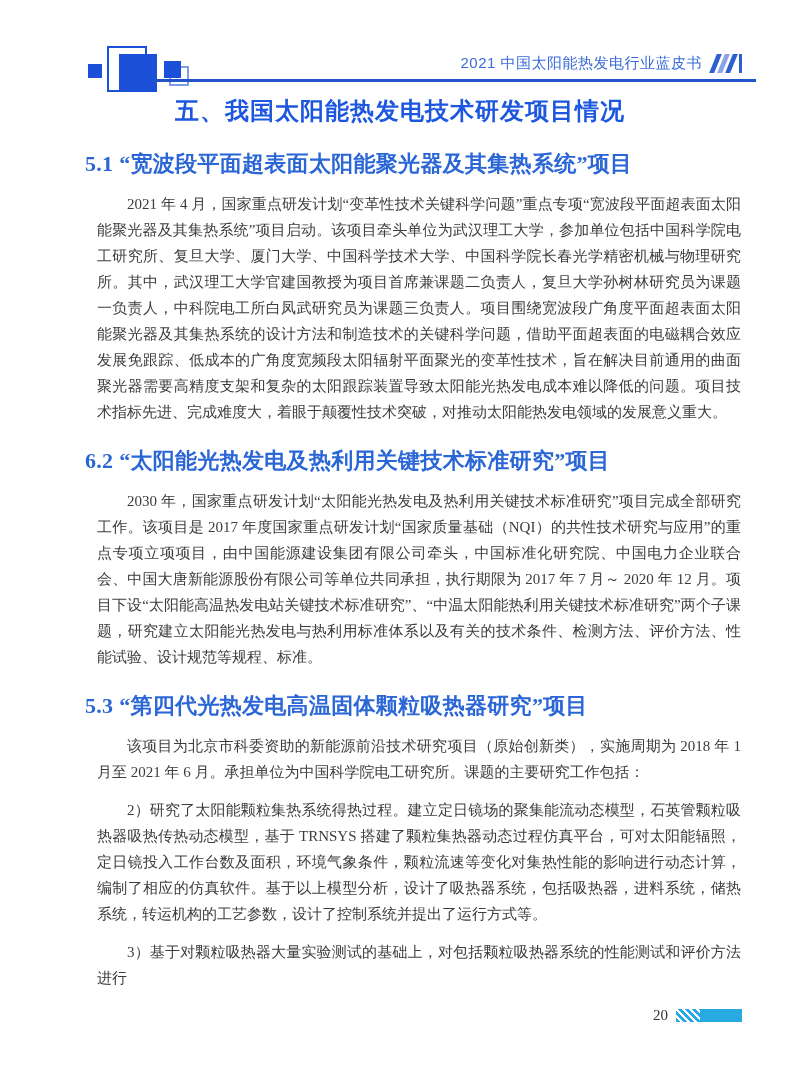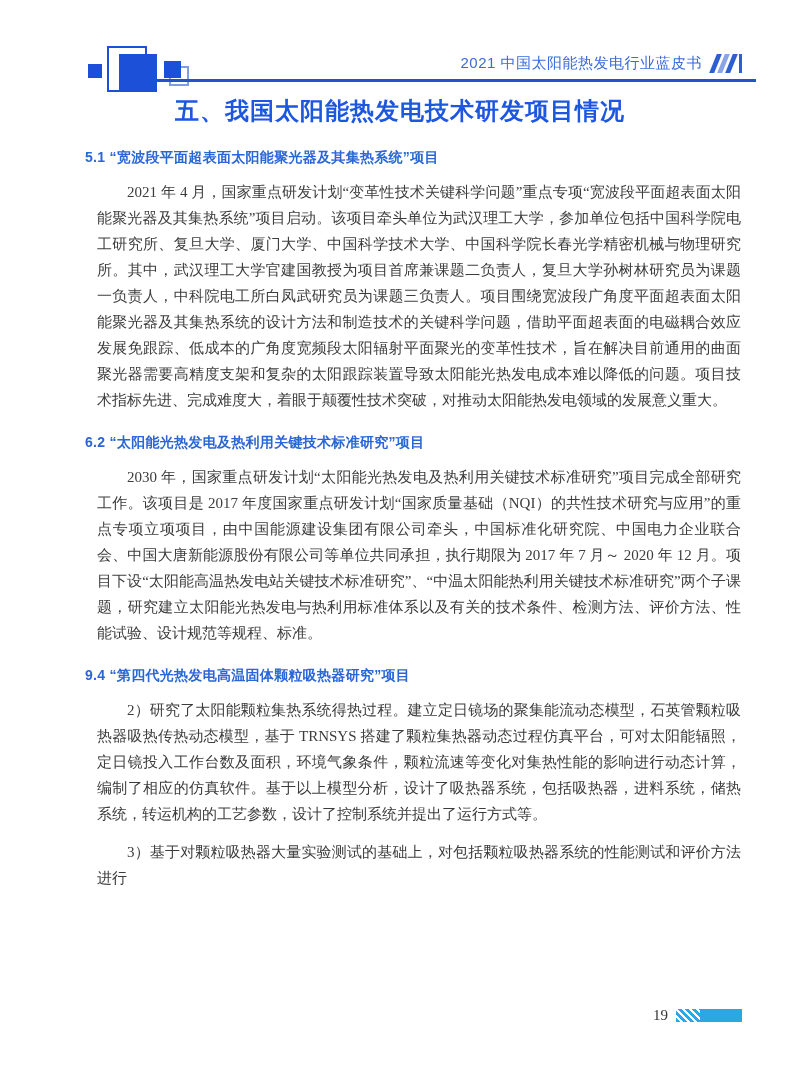--- a/index.html
+++ b/index.html
@@ -26,22 +26,22 @@
 
   .rule{position:absolute;left:152px;top:79px;width:604px;height:3px;background:#2353c9;}
 
   
   h1{position:absolute;top:95px;left:0;width:100%;margin:0;text-align:center;
      font-family:"Liberation Sans","DejaVu Sans",sans-serif;font-weight:bold;
      font-size:24px;color:#1d57e0;letter-spacing:1px;}
 
   
   main{position:absolute;left:85px;top:149px;width:668px;}
-  h2{font-family:Liberation Sans, sans-serif;font-weight:bold;
-     font-size:14px;color:#2a66d6;margin:21px 0 9px;letter-spacing:.3px;}
+  h2{font-family:Liberation Serif, serif;font-weight:bold;
+     font-size:22px;color:#2a66d6;margin:21px 0 9px;letter-spacing:.3px;}
   section:first-child h2{margin-top:0;}
   p{margin:12px;font-size:15px;line-height:26px;color:#3c3c3c;
     text-align:justify;text-indent:2em;}
 
   
   .footer{position:absolute;right:58px;top:1007px;display:flex;align-items:center;gap:8px;}
   .pagenum{font-size:15px;color:#333333;font-family:"Liberation Serif","DejaVu Serif",serif;}
   .pagebar{position:relative;display:inline-block;width:66px;height:13px;background:#29a9e1;}
   .pagebar .stripes{position:absolute;left:0;top:0;width:24px;height:100%;
     background:repeating-linear-gradient(45deg,#29a9e1 0 3px,#ffffff 3px 5px);}
@@ -79,27 +79,28 @@
       <h2>5.1 “宽波段平面超表面太阳能聚光器及其集热系统”项目</h2>
       <p>2021 年 4 月，国家重点研发计划“变革性技术关键科学问题”重点专项“宽波段平面超表面太阳能聚光器及其集热系统”项目启动。该项目牵头单位为武汉理工大学，参加单位包括中国科学院电工研究所、复旦大学、厦门大学、中国科学技术大学、中国科学院长春光学精密机械与物理研究所。其中，武汉理工大学官建国教授为项目首席兼课题二负责人，复旦大学孙树林研究员为课题一负责人，中科院电工所白凤武研究员为课题三负责人。项目围绕宽波段广角度平面超表面太阳能聚光器及其集热系统的设计方法和制造技术的关键科学问题，借助平面超表面的电磁耦合效应发展免跟踪、低成本的广角度宽频段太阳辐射平面聚光的变革性技术，旨在解决目前通用的曲面聚光器需要高精度支架和复杂的太阳跟踪装置导致太阳能光热发电成本难以降低的问题。项目技术指标先进、完成难度大，着眼于颠覆性技术突破，对推动太阳能热发电领域的发展意义重大。</p>
     </section>
 
     <section>
       <h2>6.2 “太阳能光热发电及热利用关键技术标准研究”项目</h2>
       <p>2030 年，国家重点研发计划“太阳能光热发电及热利用关键技术标准研究”项目完成全部研究工作。该项目是 2017 年度国家重点研发计划“国家质量基础（NQI）的共性技术研究与应用”的重点专项立项项目，由中国能源建设集团有限公司牵头，中国标准化研究院、中国电力企业联合会、中国大唐新能源股份有限公司等单位共同承担，执行期限为 2017 年 7 月～ 2020 年 12 月。项目下设“太阳能高温热发电站关键技术标准研究”、“中温太阳能热利用关键技术标准研究”两个子课题，研究建立太阳能光热发电与热利用标准体系以及有关的技术条件、检测方法、评价方法、性能试验、设计规范等规程、标准。</p>
     </section>
 
     <section>
-      <h2>9.4 “第四代光热发电高温固体颗粒吸热器研究”项目</h2>
+      <h2>5.3 “第四代光热发电高温固体颗粒吸热器研究”项目</h2>
+      <p>该项目为北京市科委资助的新能源前沿技术研究项目（原始创新类），实施周期为 2018 年 1 月至 2021 年 6 月。承担单位为中国科学院电工研究所。课题的主要研究工作包括：</p>
       <p>2）研究了太阳能颗粒集热系统得热过程。建立定日镜场的聚集能流动态模型，石英管颗粒吸热器吸热传热动态模型，基于 TRNSYS 搭建了颗粒集热器动态过程仿真平台，可对太阳能辐照，定日镜投入工作台数及面积，环境气象条件，颗粒流速等变化对集热性能的影响进行动态计算，编制了相应的仿真软件。基于以上模型分析，设计了吸热器系统，包括吸热器，进料系统，储热系统，转运机构的工艺参数，设计了控制系统并提出了运行方式等。</p>
       <p>3）基于对颗粒吸热器大量实验测试的基础上，对包括颗粒吸热器系统的性能测试和评价方法进行</p>
     </section>
 
   </main>
 
   <div class="footer">
-    <span class="pagenum">19</span>
+    <span class="pagenum">20</span>
     <span class="pagebar">
       <i class="stripes"></i>
     </span>
   </div>
 
 </div>
 
 </body></html>

